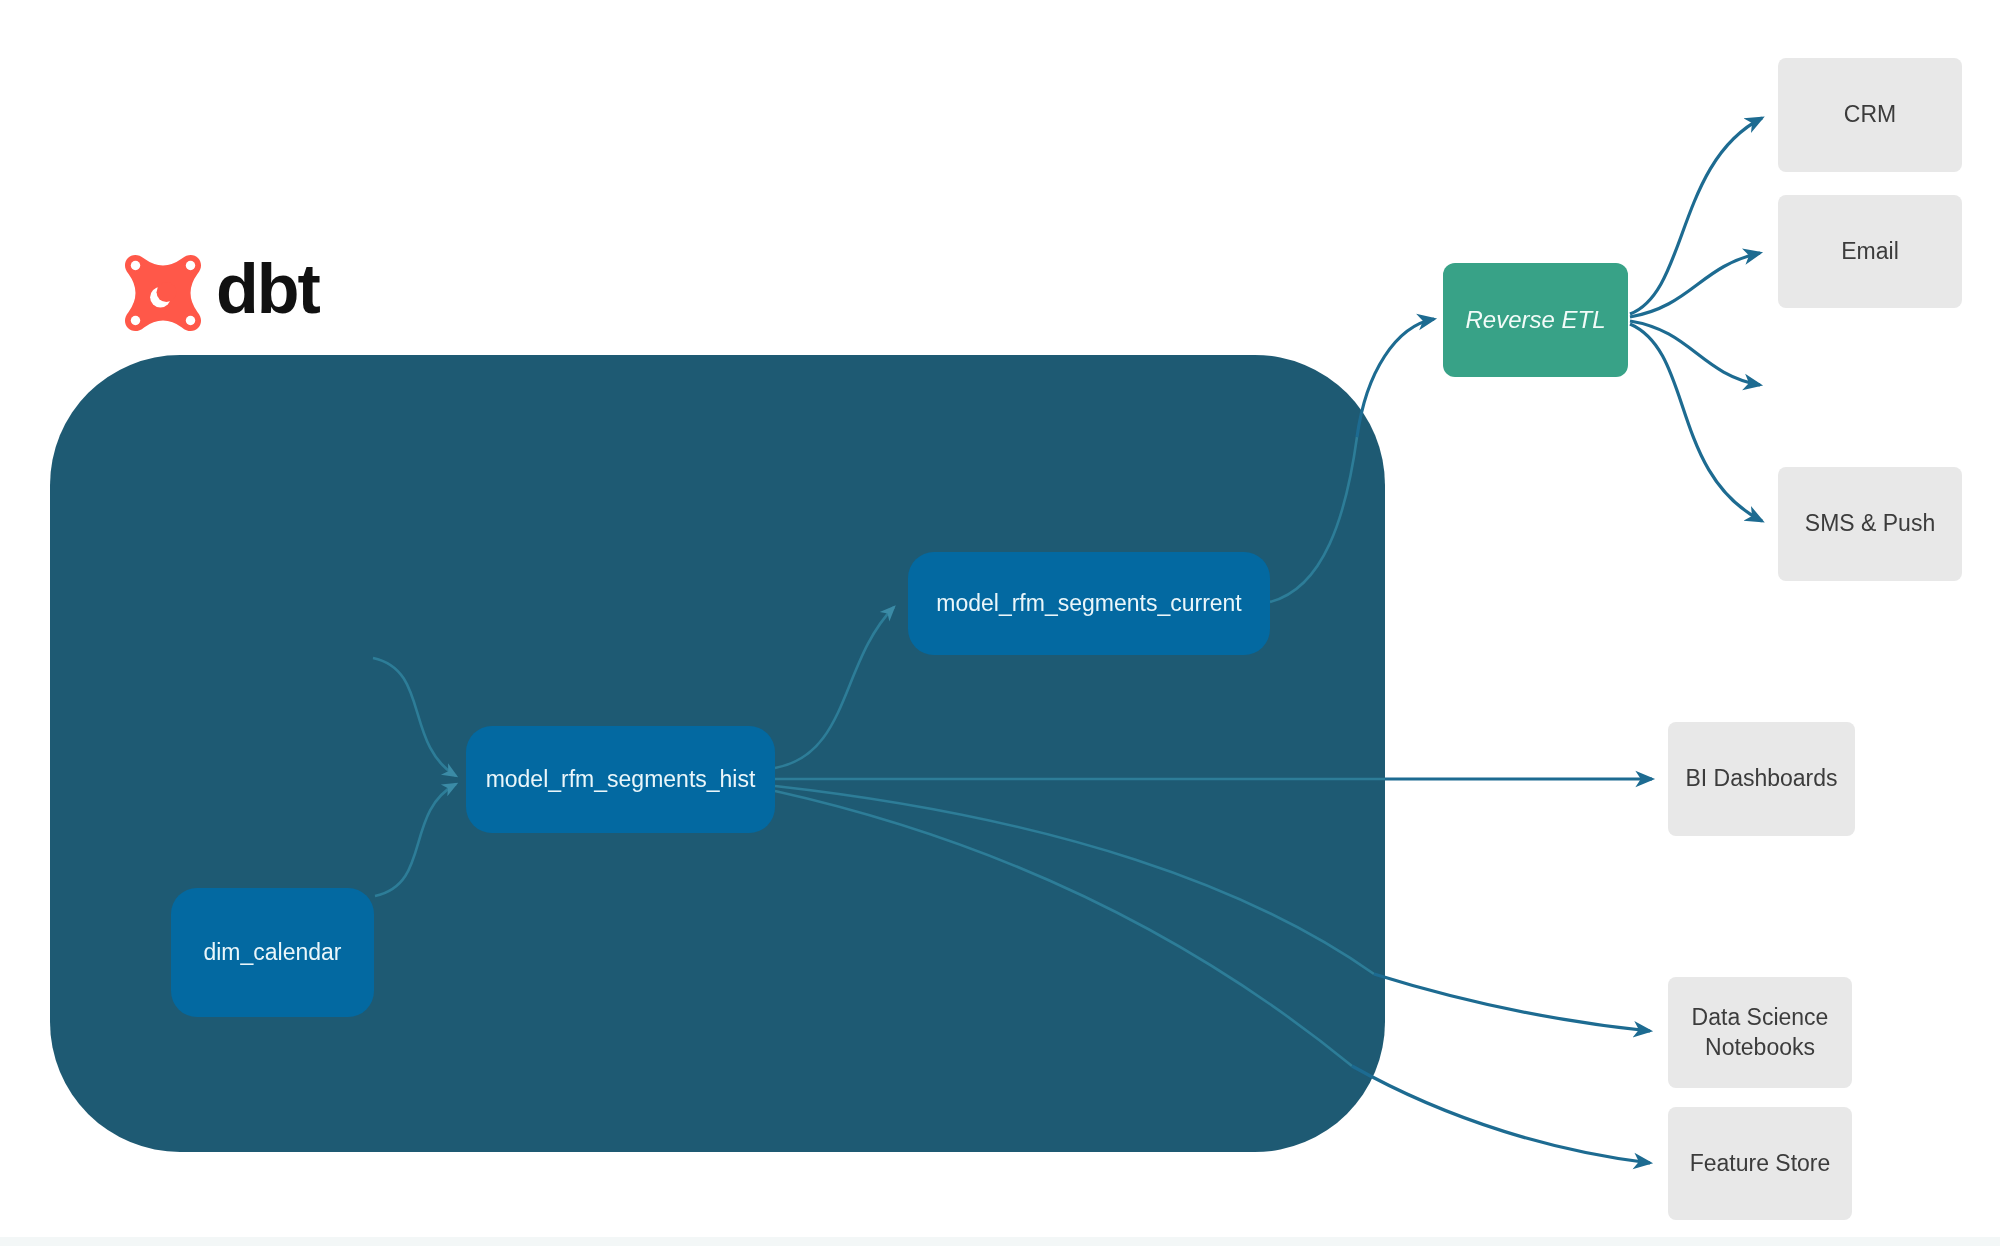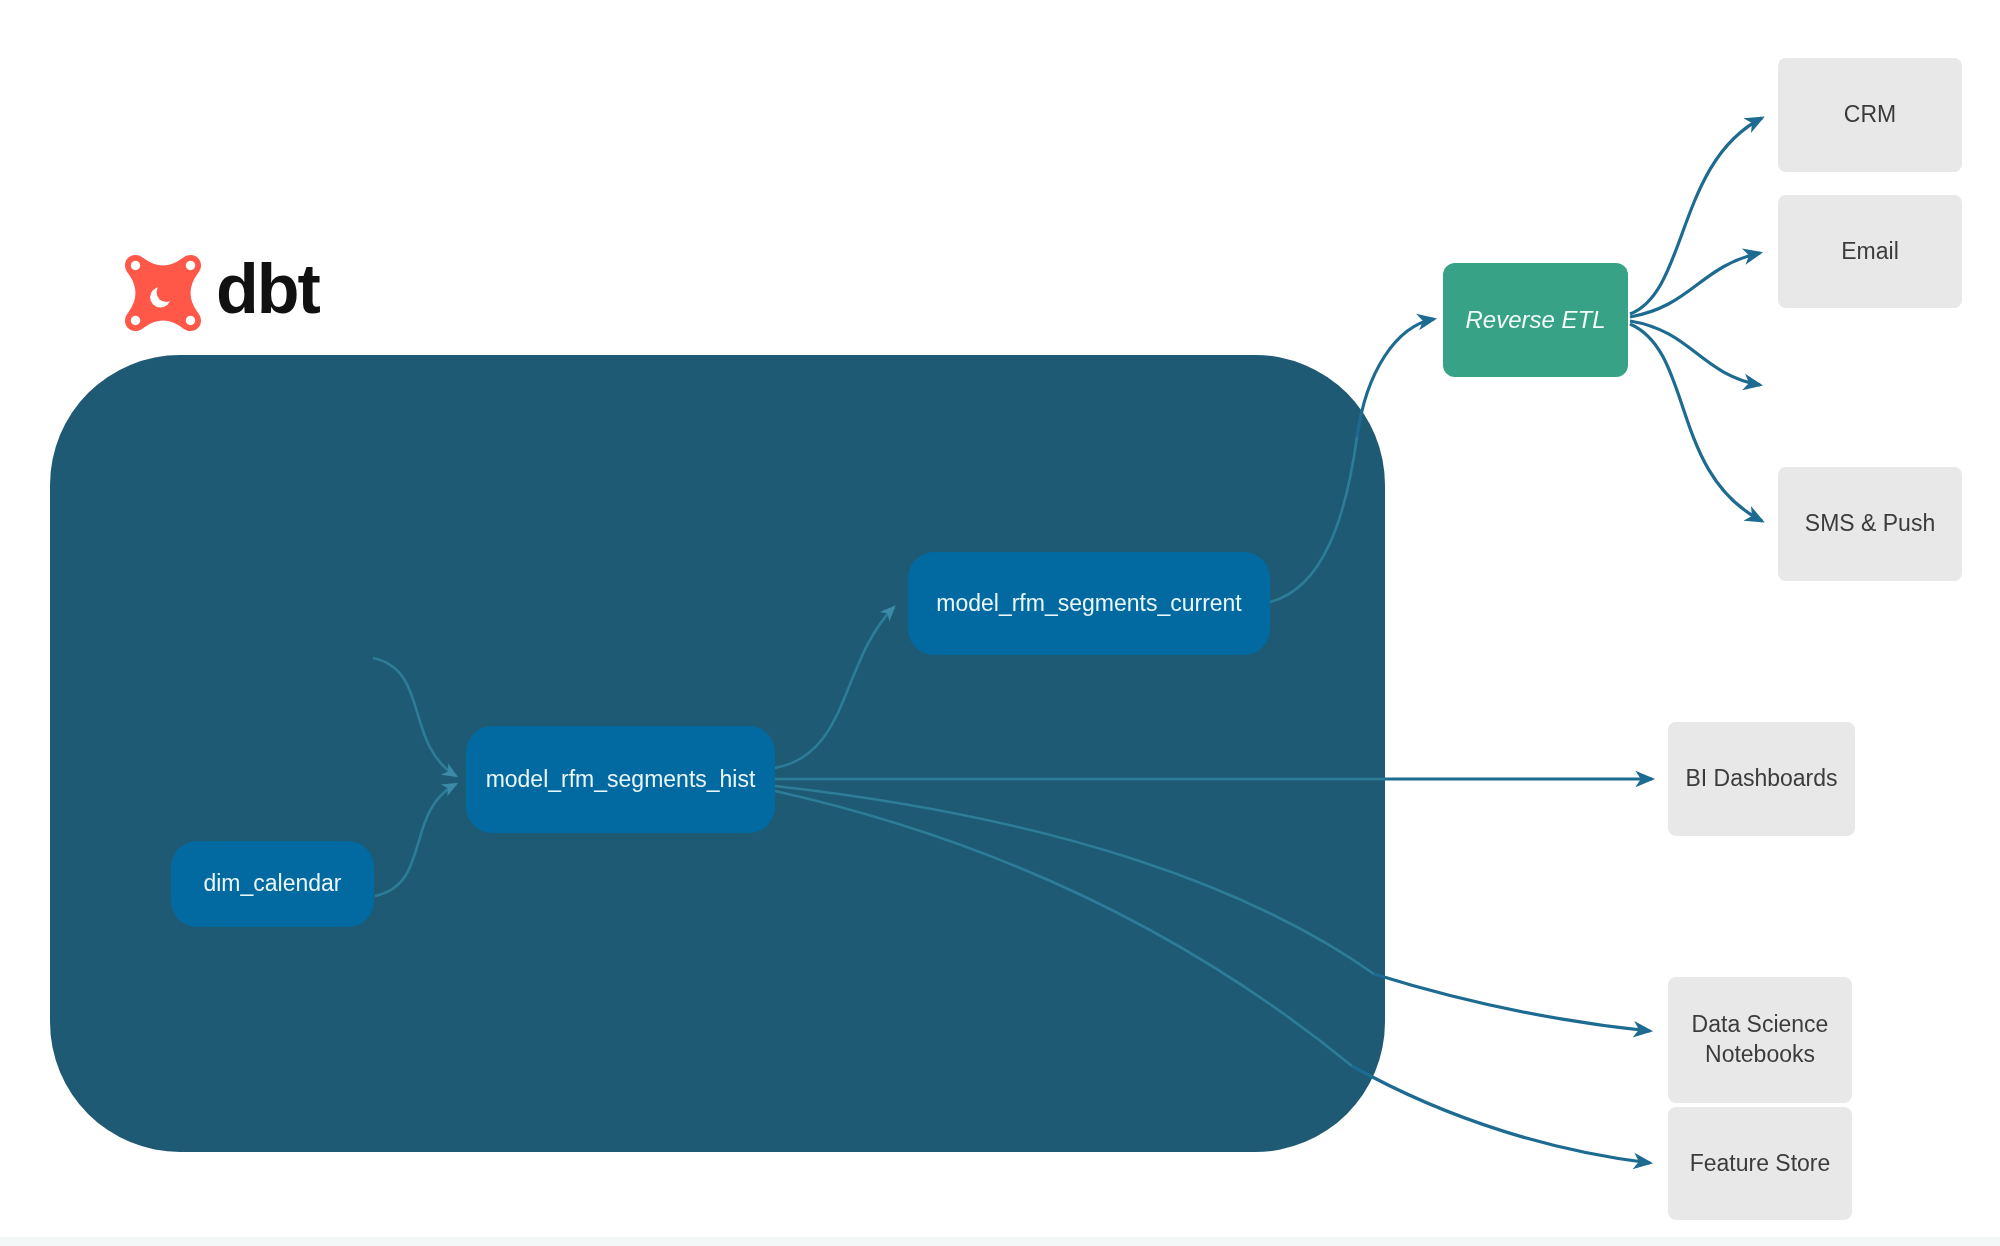--- a/index.html
+++ b/index.html
@@ -142,21 +142,21 @@
       <path d="M 1630 317 C 1692 306 1700 266 1760 253" marker-end="url(#arrow-dark)"></path>
       <path d="M 1630 321 C 1692 331 1700 374 1760 385" marker-end="url(#arrow-dark)"></path>
       <path d="M 1630 324 C 1694 352 1670 474 1762 521" marker-end="url(#arrow-dark)"></path>
       <path d="M 1385 779 L 1652 779" marker-end="url(#arrow-dark)"></path>
       <path d="M 1374 974 C 1470 1004 1562 1022 1650 1031" marker-end="url(#arrow-dark)"></path>
       <path d="M 1352 1066 C 1452 1122 1558 1152 1650 1163" marker-end="url(#arrow-dark)"></path>
     </g>
   </svg>
 
 
-  <div class="node node-model" style="left:171px; top:841px; width:203px; height:86px;">
+  <div class="node node-model" style="left:171px; top:888px; width:203px; height:129px;">
     <span>dim_calendar</span>
   </div>
 
   <div class="node node-model" style="left:466px; top:726px; width:309px; height:107px;">
     <span>model_rfm_segments_hist</span>
   </div>
 
   <div class="node node-model" style="left:908px; top:552px; width:362px; height:103px;">
     <span>model_rfm_segments_current</span>
   </div>
@@ -175,21 +175,21 @@
 
 
   <div class="node node-dest" style="left:1778px; top:467px; width:184px; height:114px;">
     <span>SMS &amp; Push</span>
   </div>
 
   <div class="node node-dest" style="left:1668px; top:722px; width:187px; height:114px;">
     <span>BI Dashboards</span>
   </div>
 
-  <div class="node node-dest" style="left:1668px; top:977px; width:184px; height:126px;">
+  <div class="node node-dest" style="left:1668px; top:977px; width:184px; height:111px;">
     <span>Data Science Notebooks</span>
   </div>
 
   <div class="node node-dest" style="left:1668px; top:1107px; width:184px; height:113px;">
     <span>Feature Store</span>
   </div>
 
   <div class="bottom-strip"></div>
 </div>
 

